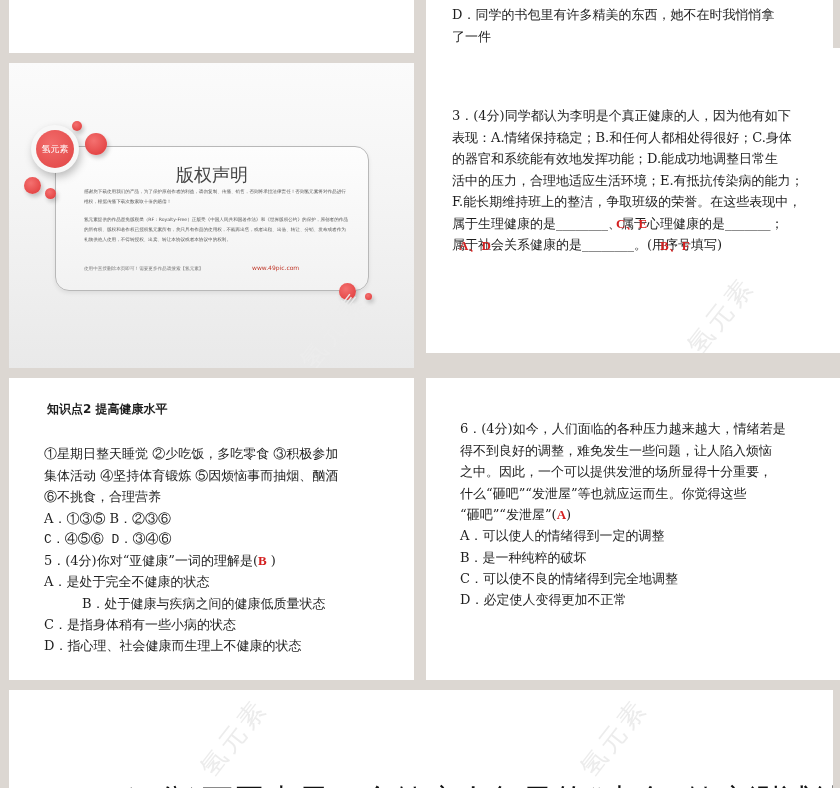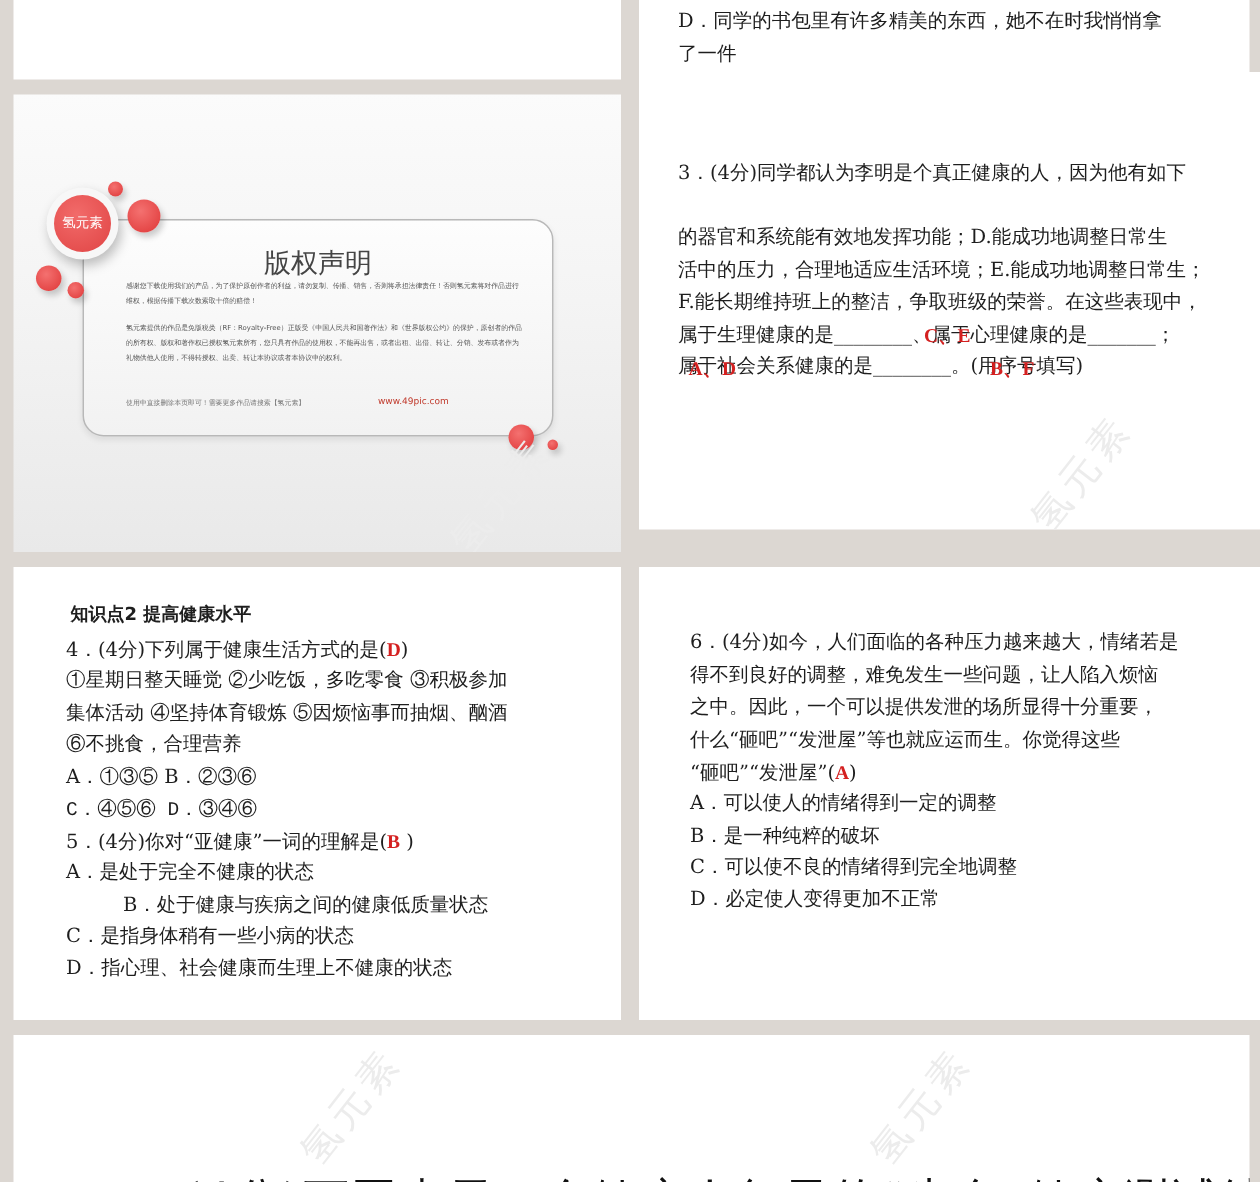--- a/index.html
+++ b/index.html
@@ -72,38 +72,36 @@
   <div class="logo-ring">
     <div class="logo-core">氢元素</div>
   </div>
   <div class="dot" style="left:330px;top:220px;width:17px;height:17px;"></div>
   <div class="dot" style="left:356px;top:230px;width:7px;height:7px;"></div>
   <div class="wm" style="left:280px;top:250px;">氢元素</div>
 </div>
 
 <div class="slide" id="s4">
   <div class="txt" style="left:26px;top:57px;">3．(4分)同学都认为李明是个真正健康的人，因为他有如下</div>
+  <div class="txt" style="left:26px;top:79px;">表现：A.情绪保持稳定；B.和任何人都相处得很好；C.身体</div>
   <div class="txt" style="left:26px;top:100px;">的器官和系统能有效地发挥功能；D.能成功地调整日常生</div>
-  <div class="txt" style="left:26px;top:122px;">活中的压力，合理地适应生活环境；E.能成功地调整日常生；</div>
+  <div class="txt" style="left:26px;top:122px;">活中的压力，合理地适应生活环境；E.有抵抗传染病的能力；</div>
   <div class="txt" style="left:26px;top:143px;">F.能长期维持班上的整洁，争取班级的荣誉。在这些表现中，</div>
   <div class="txt" style="left:26px;top:165px;">
     <span>属于生理健康的是________</span><span>、属于心理健康的是_______；</span>
   </div>
   <div class="txt ans" style="left:190px;top:165px;">C、E</div>
   <div class="txt" style="left:26px;top:186px;">属于社会关系健康的是________。(用序号填写)</div>
   <div class="txt ans" style="left:33px;top:187px;">A、D</div>
   <div class="txt ans" style="left:234px;top:187px;">B、F</div>
   <div class="wm" style="left:250px;top:250px;">氢元素</div>
 </div>
 
 <div class="slide" id="s5">
   <div class="txt kp" style="left:38px;top:21px;">知识点2  提高健康水平</div>
-  <div class="txt" style="left:35px;top:44px;">
-    <span>4．(4分)下列属于健康生活方式的是(</span><span class="ans">D</span><span>)</span>
-  </div>
   <div class="txt" style="left:35px;top:65px;">①星期日整天睡觉   ②少吃饭，多吃零食   ③积极参加</div>
   <div class="txt" style="left:35px;top:87px;">集体活动   ④坚持体育锻炼   ⑤因烦恼事而抽烟、酗酒</div>
   <div class="txt" style="left:35px;top:108px;">⑥不挑食，合理营养</div>
   <div class="txt" style="left:35px;top:130px;">A．①③⑤  B．②③⑥</div>
   <div class="txt" style="left:35px;top:151px;font-family:Liberation Mono, monospace;">C．④⑤⑥  D．③④⑥</div>
   <div class="txt" style="left:35px;top:172px;">
     <span>5．(4分)你对“亚健康”一词的理解是(</span><span class="ans">B</span><span> )</span>
   </div>
   <div class="txt" style="left:35px;top:193px;">A．是处于完全不健康的状态</div>
   <div class="txt" style="left:35px;top:215px;margin-left:38px;">B．处于健康与疾病之间的健康低质量状态</div>

